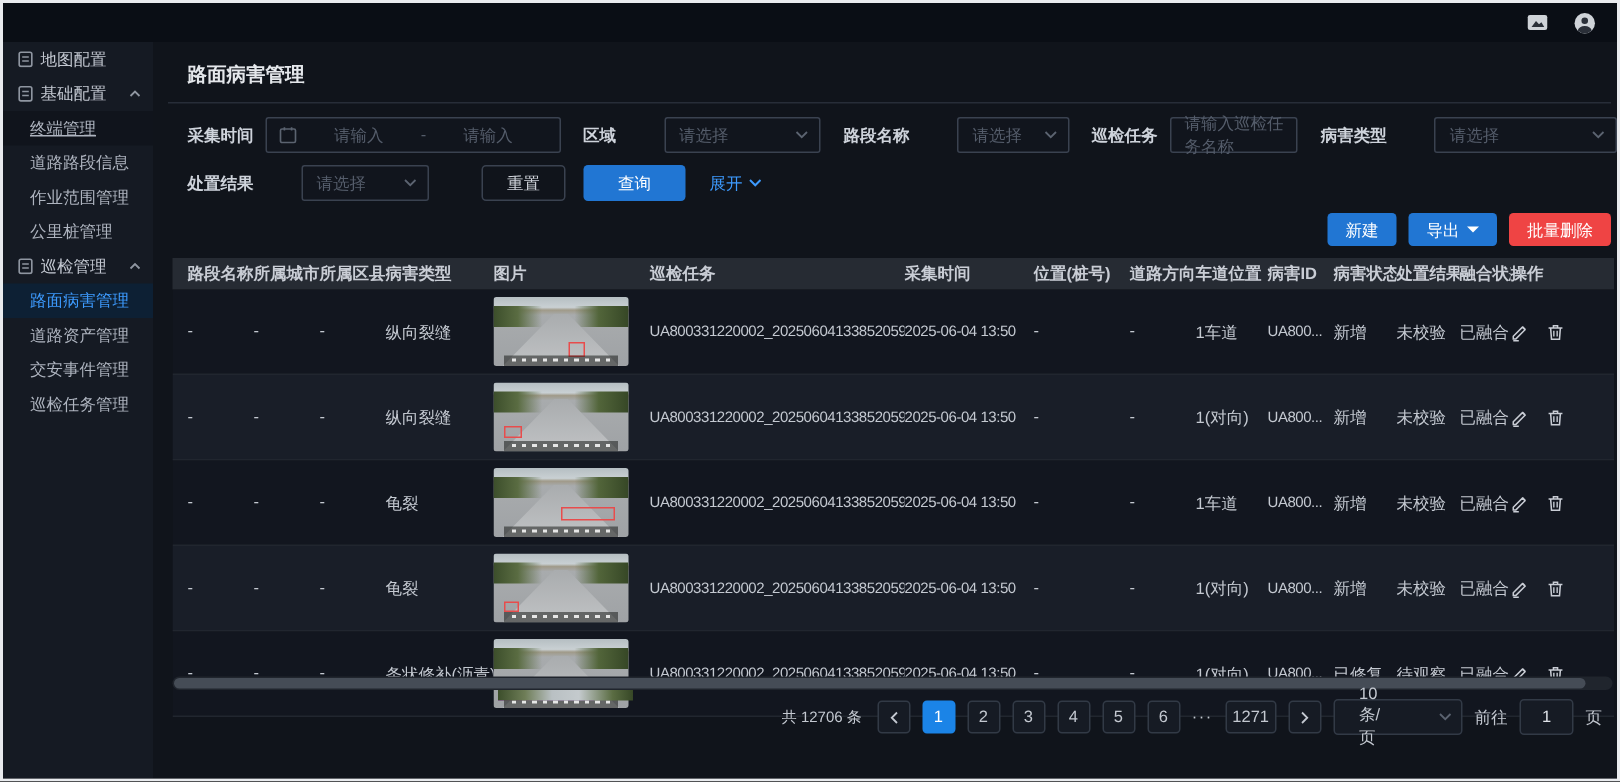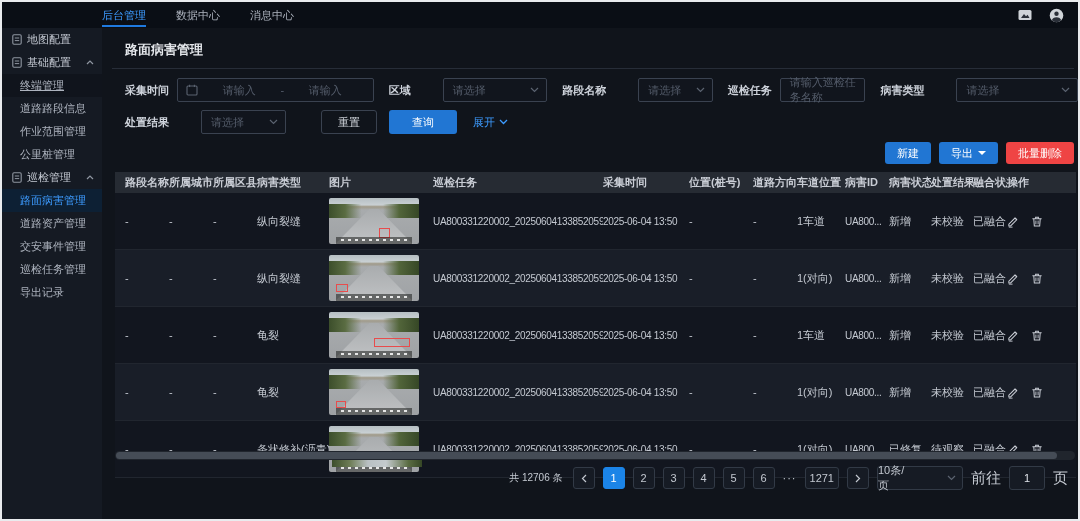--- a/index.html
+++ b/index.html
@@ -105,46 +105,32 @@
 
   
   .pagination { position:absolute; right:10px; top:438px; display:flex; align-items:center; gap:8px; z-index:7; }
   .pg-total { font-size:10px; color:#c3c8d0; margin-right:2px; }
   .pg-btn { min-width:22px; height:22px; padding:0 4px; background:#161b24; border:1px solid #323a46;
             border-radius:3px; color:#c3c8d0; font-size:11px; display:flex; align-items:center;
             justify-content:center; cursor:pointer; }
   .pg-btn.active { background:#1b84e7; border-color:#1b84e7; color:#fff; }
   .pg-ellipsis { color:#c3c8d0; font-size:11px; letter-spacing:1px; cursor:pointer; }
   .pg-size { width:86px; height:24px; border:1px solid #323a46; background:#161b24; border-radius:3px;
-             display:flex; align-items:center; padding-left:0; font-size:11px; color:#c3c8d0; cursor:pointer;gap:36px; }
+             display:flex; align-items:center; padding-left:16px; font-size:11px; color:#c3c8d0; cursor:pointer;gap:36px; }
   .pg-size .caret { margin-left:auto; margin-right:6px; display:flex; }
-  .pg-goto-label,.pg-unit { font-size:15px; color:#c3c8d0; }
+  .pg-goto-label,.pg-unit { font-size:11px; color:#c3c8d0; }
   .pg-goto-input { width:36px; height:24px; border:1px solid #323a46; background:#161b24; border-radius:3px;
              color:#dfe3e9; font-size:11px; text-align:center; outline:none; }
 </style>
 </head>
 <body>
 
 <div class="frame">
 
   <div class="topbar">
-    <div class="tabs">
-
-        <div class="tab active">
-          <span>后台管理</span>
-        </div>
-
-        <div class="tab">
-          <span>数据中心</span>
-        </div>
-
-        <div class="tab">
-          <span>消息中心</span>
-        </div>
-      </div>
     <div class="top-icons">
       <svg width="16" height="14" viewBox="0 0 16 14">
         <rect x="1.5" y="2" width="13" height="10" rx="1.5" fill="#cfd3d8"></rect>
         <path d="M4 10 L7 6 L9 8.2 L10.6 6.8 L12.5 10 Z" fill="#2a2f38"></path>
       </svg>
       <svg width="15" height="15" viewBox="0 0 15 15">
         <circle cx="7.5" cy="7.5" r="6.8" fill="#cfd3d8"></circle>
         <circle cx="7.5" cy="5.8" r="2.2" fill="#2a2f38"></circle>
         <path d="M2.8 12.3 a4.9 4.2 0 0 1 9.4 0 a6.8 6.8 0 0 1 -9.4 0 Z" fill="#2a2f38"></path>
       </svg>
@@ -239,25 +225,20 @@
 
       </div>
 
 
       <div class="side-item lv2">
 
         <span>巡检任务管理</span>
 
       </div>
 
-      <div class="side-item lv2">
-
-        <span>导出记录</span>
-
-      </div>
     </div>
 
   <div class="main">
     <div class="page-title">路面病害管理</div>
     <div class="title-divider"></div>
 
     <div class="filter-row r1">
       <span class="f-label">采集时间</span>
       <div class="inputbox datebox">
         <span style="display:flex;margin-right:2px;">

